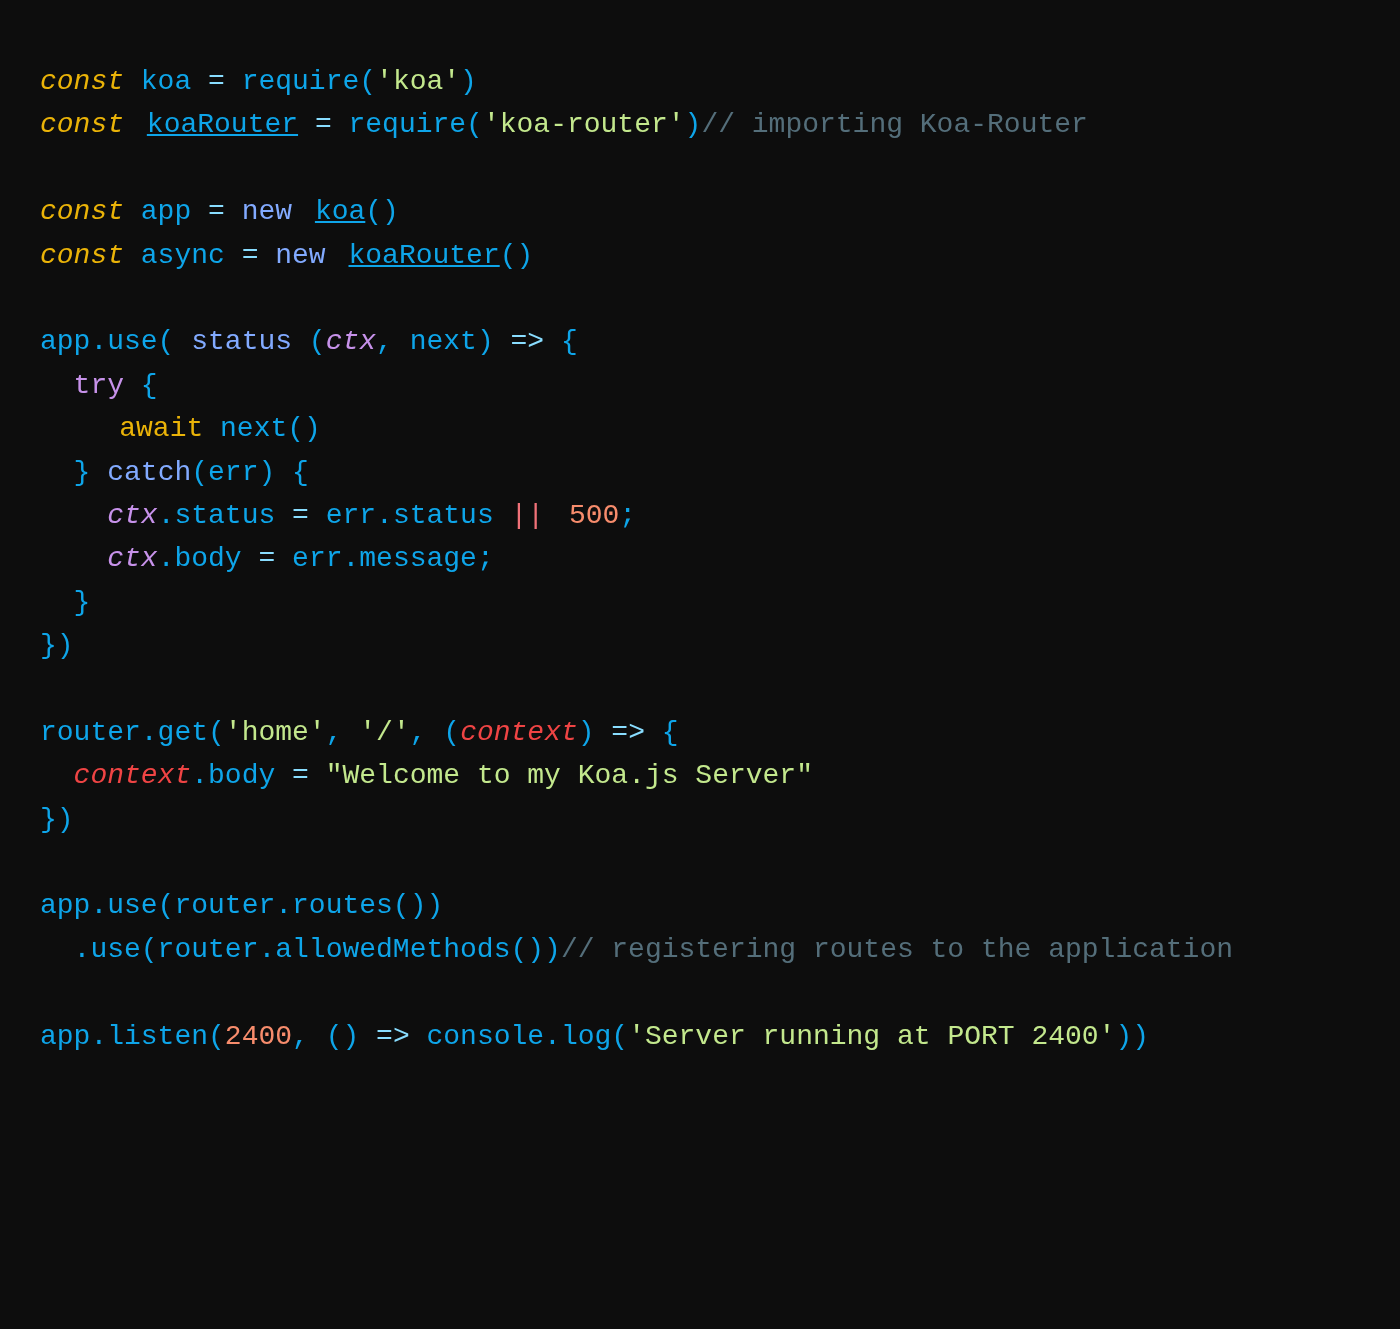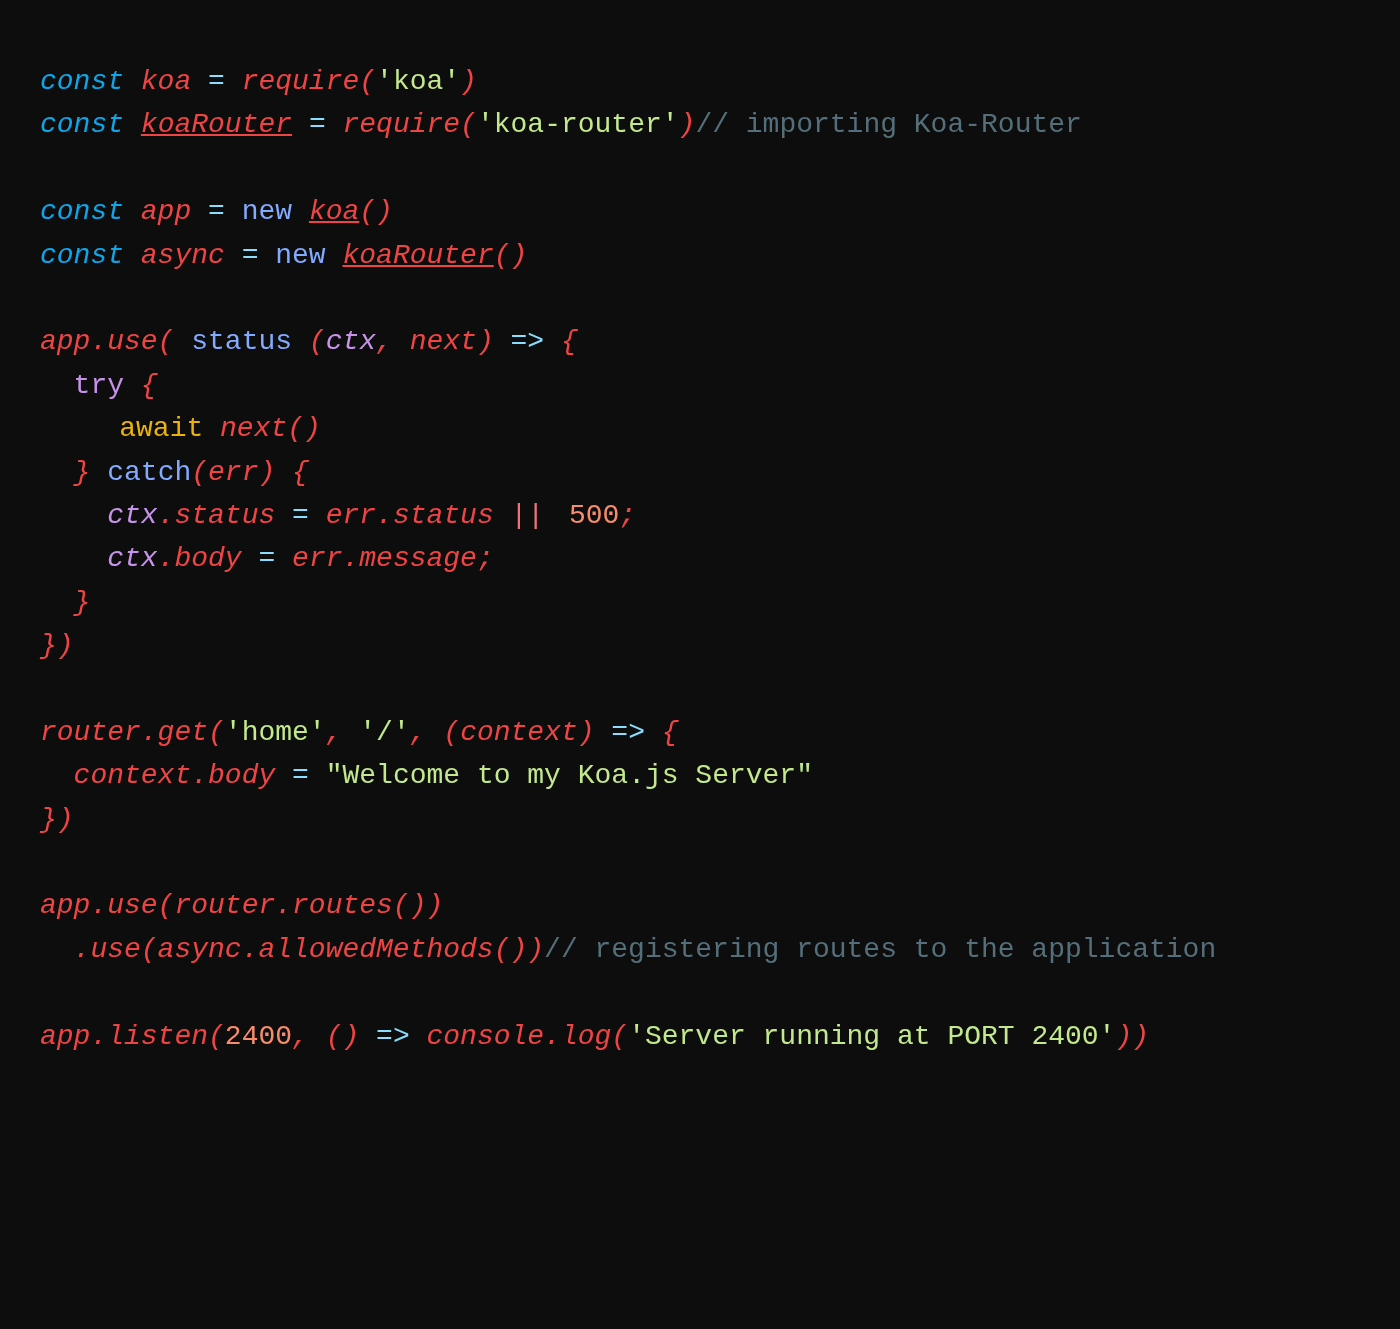--- a/index.html
+++ b/index.html
@@ -24,29 +24,29 @@
     .code-block {
       width: 100%;
     }
 
     .line {
       display: block;
       white-space: pre;
       min-height: 1.55em;
     }
 
-    .keyword-const { color: #0ea5e9; font-style: italic; }
+    .keyword-const { color: #eab308; font-style: italic; }
     .keyword-try { color: #c792ea; }
     .keyword-catch { color: #82aaff; }
     .keyword-await { color: #eab308; margin-left: 12px; }
     .keyword-async { color: #82aaff; }
     .keyword-new { color: #82aaff; }
 
-    .var-name { color: #ef4444; font-style: italic; }
-    .underline { text-decoration: underline; }
+    .var-name { color: #0ea5e9; }
+    .underline { text-decoration: underline; margin-left: 6px; }
 
     .string { color: #c3e88d; }
     .comment { color: #546e7a; font-style: normal; }
 
     .number { color: #f78c6c; }
     .number-500 { color: #f78c6c; margin-left: 8px; }
 
     .operator { color: #89ddff; }
     .arrow { color: #89ddff; }
 
@@ -95,19 +95,19 @@
   <span class="line"><span class="var-name">router.get(</span><span class="string">'home'</span><span class="var-name">, </span><span class="string">'/'</span><span class="var-name">, (</span><span class="context-italic">context</span><span class="var-name">) </span><span class="arrow">=&gt;</span><span class="var-name"> {</span></span>
 
   <span class="line"><span class="var-name">  </span><span class="context-italic">context</span><span class="var-name">.body </span><span class="operator">=</span><span class="var-name"> </span><span class="string">"Welcome to my Koa.js Server"</span></span>
 
   <span class="line"><span class="var-name">})</span></span>
 
   <span class="line"> </span>
 
   <span class="line"><span class="var-name">app.use(router.routes())</span></span>
 
-  <span class="line"><span class="var-name">  .use(async.allowedMethods())</span><span class="comment">// registering routes to the application</span></span>
+  <span class="line"><span class="var-name">  .use(router.allowedMethods())</span><span class="comment">// registering routes to the application</span></span>
 
   <span class="line"> </span>
 
   <span class="line"><span class="var-name">app.listen(</span><span class="number">2400</span><span class="var-name">, () </span><span class="arrow">=&gt;</span><span class="var-name"> console.log(</span><span class="string">'Server running at PORT 2400'</span><span class="var-name">))</span></span>
 
 </div>
 
 </body></html>

